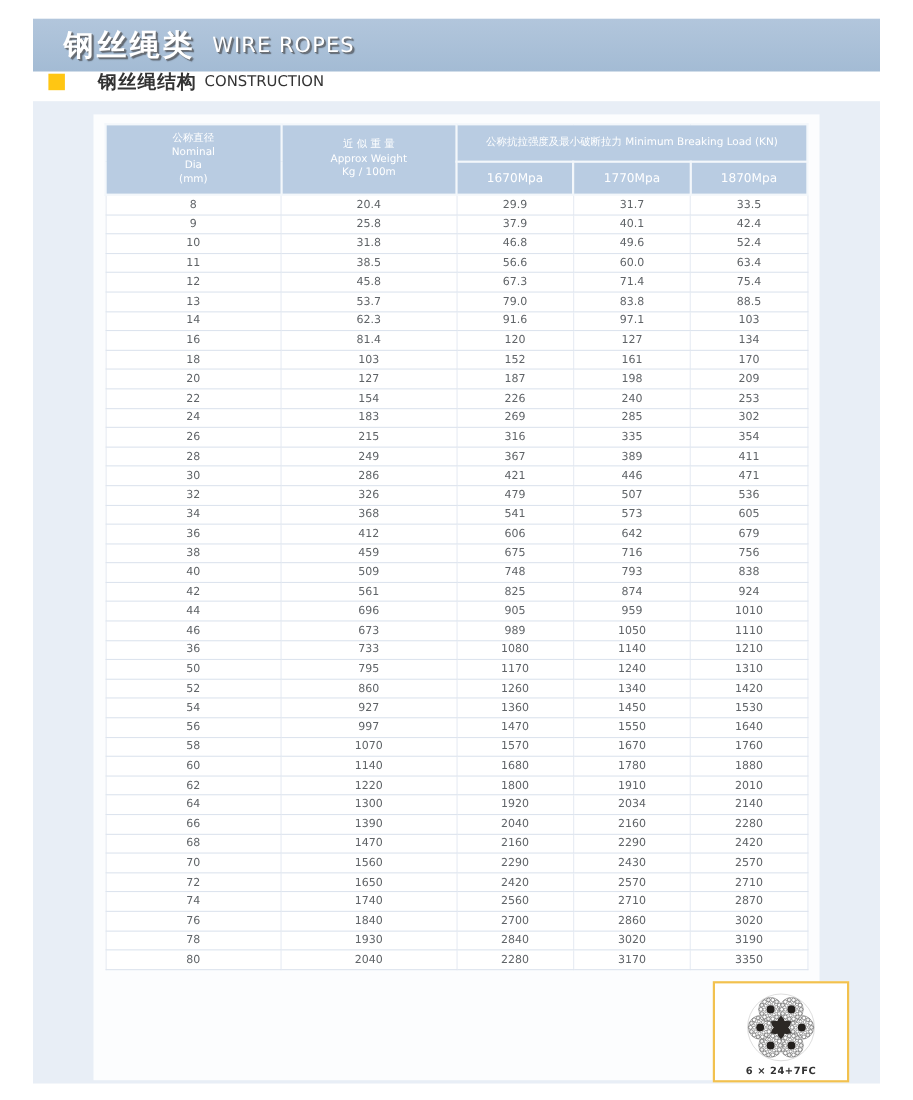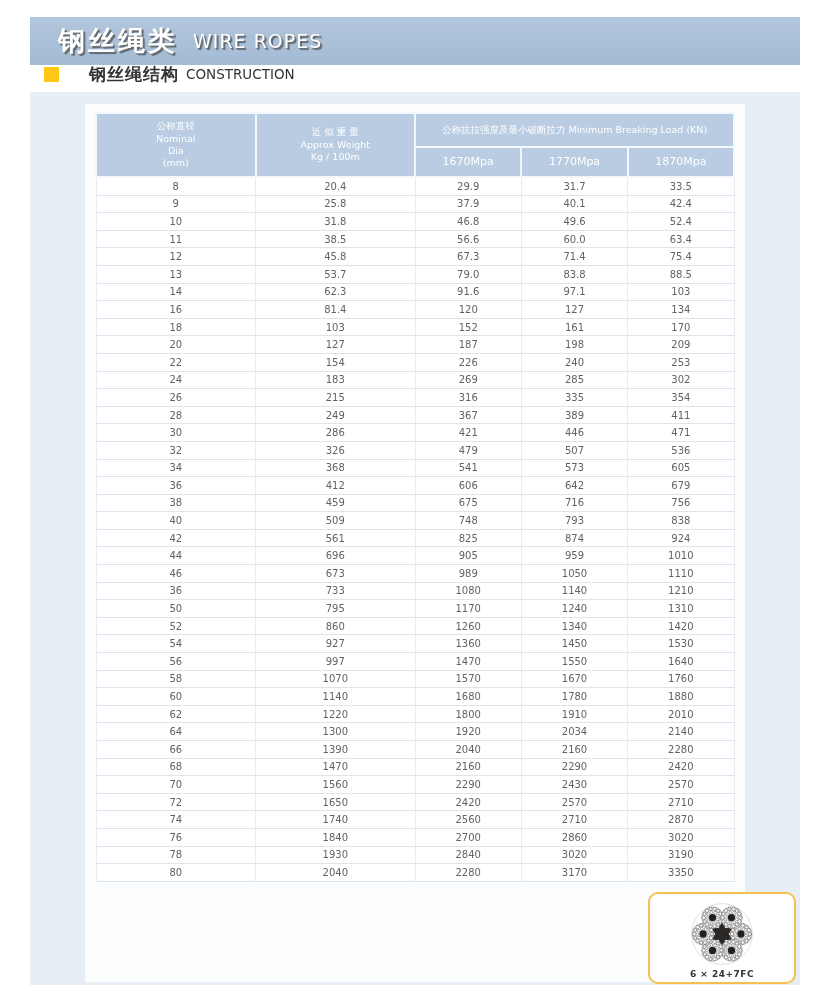--- a/index.html
+++ b/index.html
@@ -33,22 +33,22 @@
   table.spec th.group{height:28px;font-size:9.5px;}
   table.spec th.sub{height:24px;font-size:11px;margin-top:16px;}
   table.spec td{height:16.6px;font-size:10px;color:#5f6367;text-align:center;
     border-bottom:1px solid #dde4ee;border-right:1px solid #e7ecf3;background:#fff;padding:0;}
   table.spec td:first-child{border-left:1px solid #e7ecf3;}
   table.spec tbody tr:first-child td{border-top:1px solid #dde4ee;}
 
   .usage{position:absolute;left:65px;top:796px;font-size:11px;color:#555;letter-spacing:1px;}
 
   
-  .diagram-box{position:absolute;left:618px;top:800px;width:148px;height:92px;background:#fff;
-    border:2px solid #f2c14e;border-radius:10px;box-sizing:border-box;
+  .diagram-box{position:absolute;left:618px;top:800px;width:124px;height:92px;background:#fff;
+    border:2px solid #f2c14e;border-radius:0;box-sizing:border-box;
     display:flex;flex-direction:column;align-items:center;justify-content:flex-end;padding-bottom:3px;}
   .diagram-box svg{width:104px;height:66px;}
   .diagram-label{font-size:9px;font-weight:700;color:#333;margin-top:2px;letter-spacing:.5px;}
 </style>
 </head>
 <body>
 
 <div class="page">
 
   <div class="title-bar">

